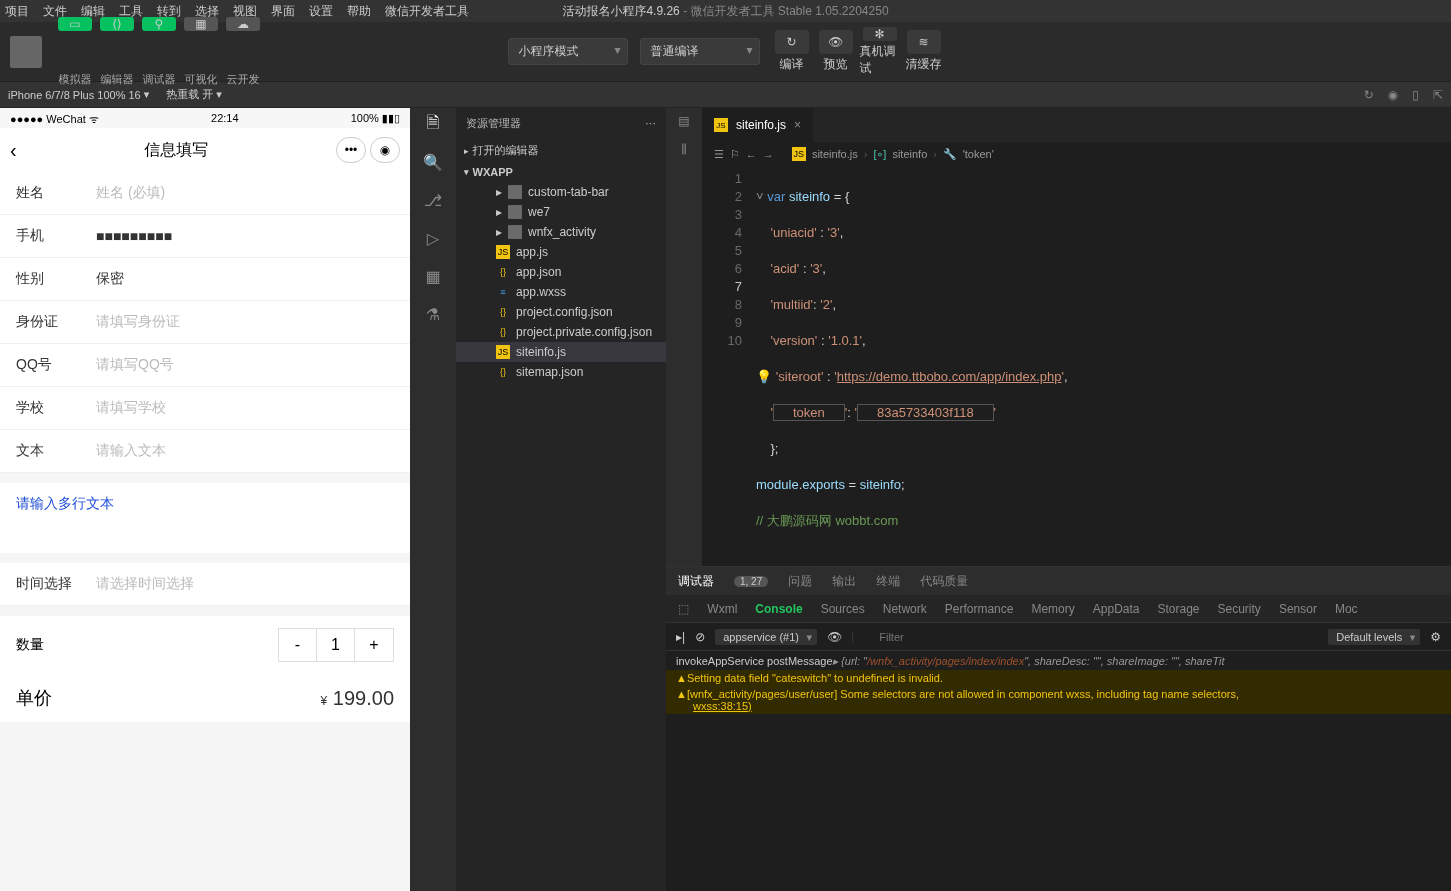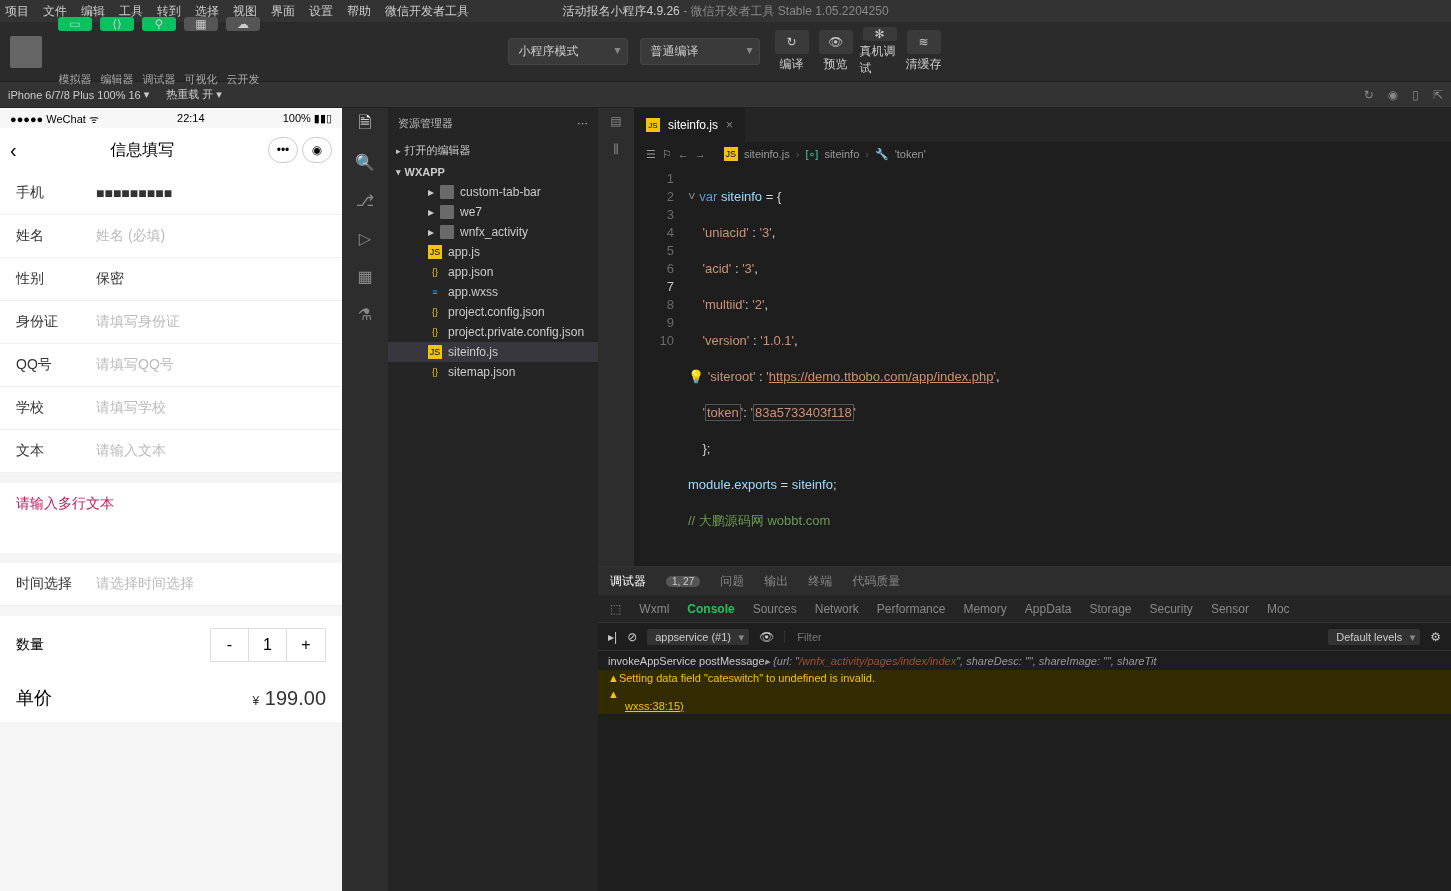--- a/index.html
+++ b/index.html
@@ -28,33 +28,33 @@
 
 
 .devicebar { height: 26px; background: #333; display: flex; align-items: center; padding: 0 8px; gap: 17px; border-bottom: 1px solid #222; }
 .dev-combo { color:#ccc; font-size:11px; display:flex; align-items:center; gap:3px; }
 .dev-icons { margin-left:auto; display:flex; gap:14px; color:#888; }
 
 
 .main { display: flex; height: calc(891px - 22px - 60px - 26px); }
 
 
-.simulator { width: 342px; background: #f0f0f0; display: flex; flex-direction: column; }
+.simulator { width: 410px; background: #f0f0f0; display: flex; flex-direction: column; }
 .sim-status { height: 20px; background: #f7f7f7; display: flex; align-items: center; padding: 0 10px; font-size: 11px; color:#000; }
 .sim-status .time { flex:1; text-align:center; }
 .sim-nav { height: 44px; background: #fff; display:flex; align-items:center; padding:0 10px; color:#000; }
 .sim-nav .title { flex:1; text-align:center; font-size:16px; }
 .sim-caps { display:flex; gap:4px; }
 .cap { width:30px; height:26px; border:1px solid #ccc; border-radius:20px; display:flex; align-items:center; justify-content:center; }
 .sim-body { flex:1; background:#f5f5f5; overflow:auto; color:#000; }
 .form-row { background:#fff; display:flex; align-items:center; padding:12px 16px; border-bottom:1px solid #f0f0f0; }
 .form-row .flabel { width:80px; color:#333; font-size:14px; }
 .form-row .fval { color:#bbb; font-size:14px; }
 .form-row .fval.dark { color:#333; }
-.form-textarea { background:#fff; padding:12px 16px; color:#be185d; font-size:14px; height:70px;font-family:Liberation Serif, serif; }
+.form-textarea { background:#fff; padding:12px 16px; color:#1d4ed8; font-size:14px; height:70px;font-family:Liberation Serif, serif; }
 .gap { height:10px; background:#f5f5f5; }
 .qty-row { background:#fff; display:flex; align-items:center; padding:12px 16px; }
 .qty-ctrl { margin-left:auto; display:flex; border:1px solid #ddd; }
 .qty-ctrl span { width:38px; height:32px; display:flex; align-items:center; justify-content:center; border-right:1px solid #ddd; font-size:16px; }
 .qty-ctrl span:last-child { border-right:none; }
 .price-row { background:#fff; display:flex; align-items:center; padding:12px 16px; }
 .price-row .pval { margin-left:auto; font-size:20px; color:#333; }
 .footer-bar { height:50px; display:flex; align-items:center; background:#fff; border-top:1px solid #eee; }
 .footer-bar .total { flex:1; text-align:right; padding-right:12px; font-size:14px; }
 .footer-bar .total .amt { color:#ff5000; font-size:18px; }
@@ -94,33 +94,33 @@
 .gutter .cur { color:#c6c6c6; }
 .code { flex:1; padding:4px 0 0 4px; line-height:18px; white-space:pre; }
 .kw { color:#569cd6; }
 .str { color:#ce9178; }
 .key { color:#ce9178; }
 .op { color:#d4d4d4; }
 .id { color:#9cdcfe; }
 .url { color:#ce9178; text-decoration:underline; }
 .cmt { color:#6a9955; }
 .bulb { color:#ffcc00; }
-.hl { border:1px solid #555; padding:0 1px; }
+.hl { border:1px solid #555; padding:0 19px; }
 
 
 .debug { height: 190px; background:#1e1e1e; border-top:1px solid #333; display:flex; flex-direction:column; }
 .debug-tabs1 { height:28px; background:#2d2d2d; display:flex; align-items:center; padding:0 12px; gap:20px; font-size:12px; color:#888; }
 .debug-tabs1 .act { color:#fff; }
 .badge { background:#555; border-radius:8px; padding:0 6px; font-size:10px; color:#ccc; }
 .debug-tabs2 { height:28px; background:#252526; display:flex; align-items:center; padding:0 12px; gap:18px; font-size:12px; color:#888; border-bottom:1px solid #333; }
 .debug-tabs2 .act { color:#22c55e;font-weight:bold; }
 .debug-tools { height:28px; background:#1e1e1e; display:flex; align-items:center; padding:0 10px; gap:10px; border-bottom:1px solid #333; }
 .debug-tools .sel { background:#333; padding:2px 18px 2px 8px; border-radius:2px; font-size:11px; position:relative; }
 .debug-tools .sel::after{content:"▾"; position:absolute; right:5px; color:#888;}
-.debug-tools input { background:transparent; border:none; color:#ccc; font-size:11px; outline:none; flex:1; border-left:1px solid #333; padding-left:12px; }
+.debug-tools input { background:transparent; border:none; color:#ccc; font-size:11px; outline:none; flex:1; border-left:1px solid #333; padding-left:26px; }
 .debug-log { flex:1; overflow:auto; font-family:Consolas,monospace; font-size:11px; padding:2px 0; }
 .log-line { padding:2px 10px; display:flex; gap:0; align-items:flex-start; }
 .log-line.warn { background:#332b00; color:#f1c40f; }
 .log-line .wico { color:#f1c40f; }
 .log-dim { color:#999; font-style:italic; }
 .log-url { color:#a0522d; font-style:italic; }
 </style>
 </head>
 <body>
 
@@ -235,26 +235,26 @@
     <div class="sim-nav">
       <span style="font-size:20px;">‹</span>
       <span class="title">信息填写</span>
       <div class="sim-caps">
         <div class="cap">•••</div>
         <div class="cap">◉</div>
       </div>
     </div>
     <div class="sim-body">
       <div class="form-row">
+          <span class="flabel">姓名</span>
+          <span class="fval">姓名 (必填)</span>
+        </div>
+      <div class="form-row">
           <span class="flabel">手机</span>
           <span class="fval dark">■■■■■■■■■</span>
-        </div>
-      <div class="form-row">
-          <span class="flabel">姓名</span>
-          <span class="fval">姓名 (必填)</span>
         </div>
       <div class="form-row">
           <span class="flabel">性别</span>
           <span class="fval dark">保密</span>
         </div>
       <div class="form-row">
           <span class="flabel">身份证</span>
           <span class="fval">请填写身份证</span>
         </div>
       <div class="form-row">
@@ -449,19 +449,19 @@
         <div class="log-line">
           <span>invokeAppService postMessage</span>
           <span class="log-dim"><span>▸ {url: "</span><span class="log-url">/wnfx_activity/pages/index/index</span><span>", shareDesc: "", shareImage: "", shareTit</span></span>
         </div>
         <div class="log-line warn">
             <span class="wico">▲</span>
             <span>Setting data field "cateswitch" to undefined is invalid.</span>
           </div>
         <div class="log-line warn">
             <span class="wico">▲</span>
-            <span><br>&nbsp;&nbsp;<span style="text-decoration:underline;">wxss:38:15)</span></span>
+            <span><span>[wnfx_activity/pages/user/user] Some selectors are not allowed in component wxss, including tag name selectors,</span><br>&nbsp;&nbsp;<span style="text-decoration:underline;">wxss:38:15)</span></span>
           </div>
       </div>
     </div>
   </div>
 
 </div>
 
 </body></html>

